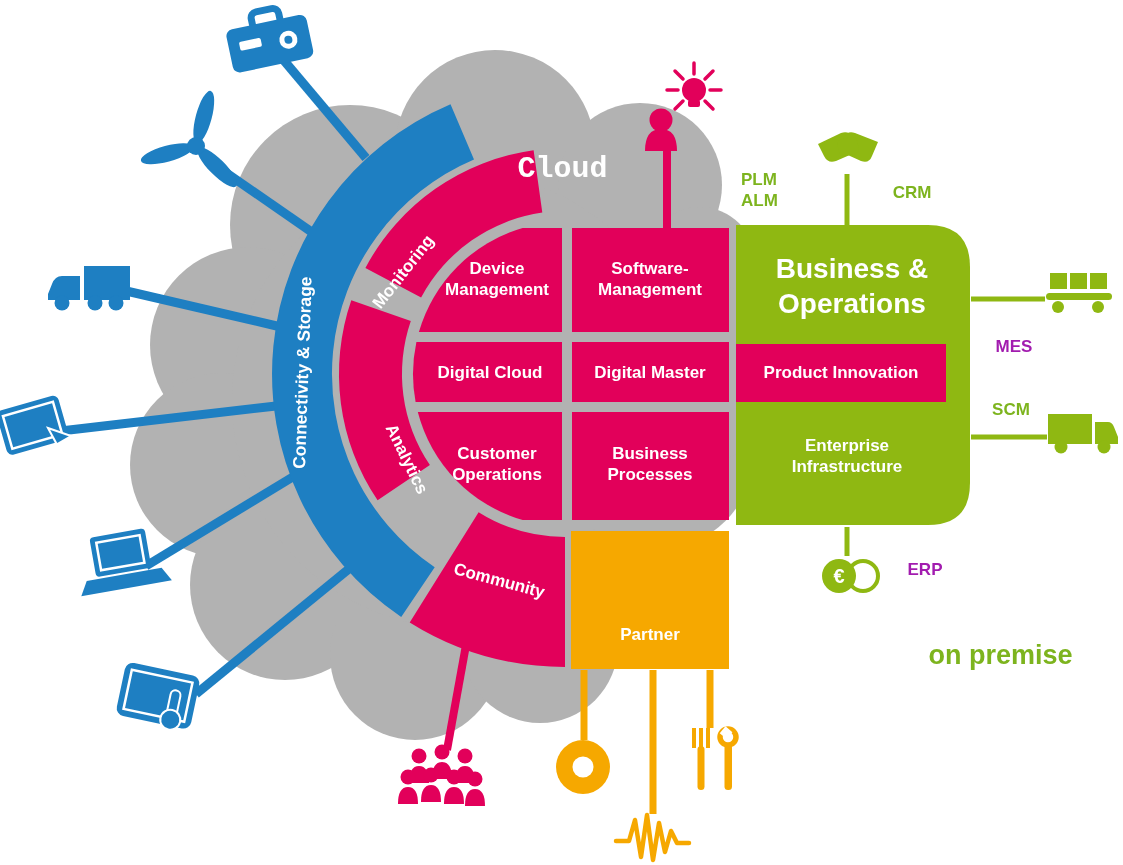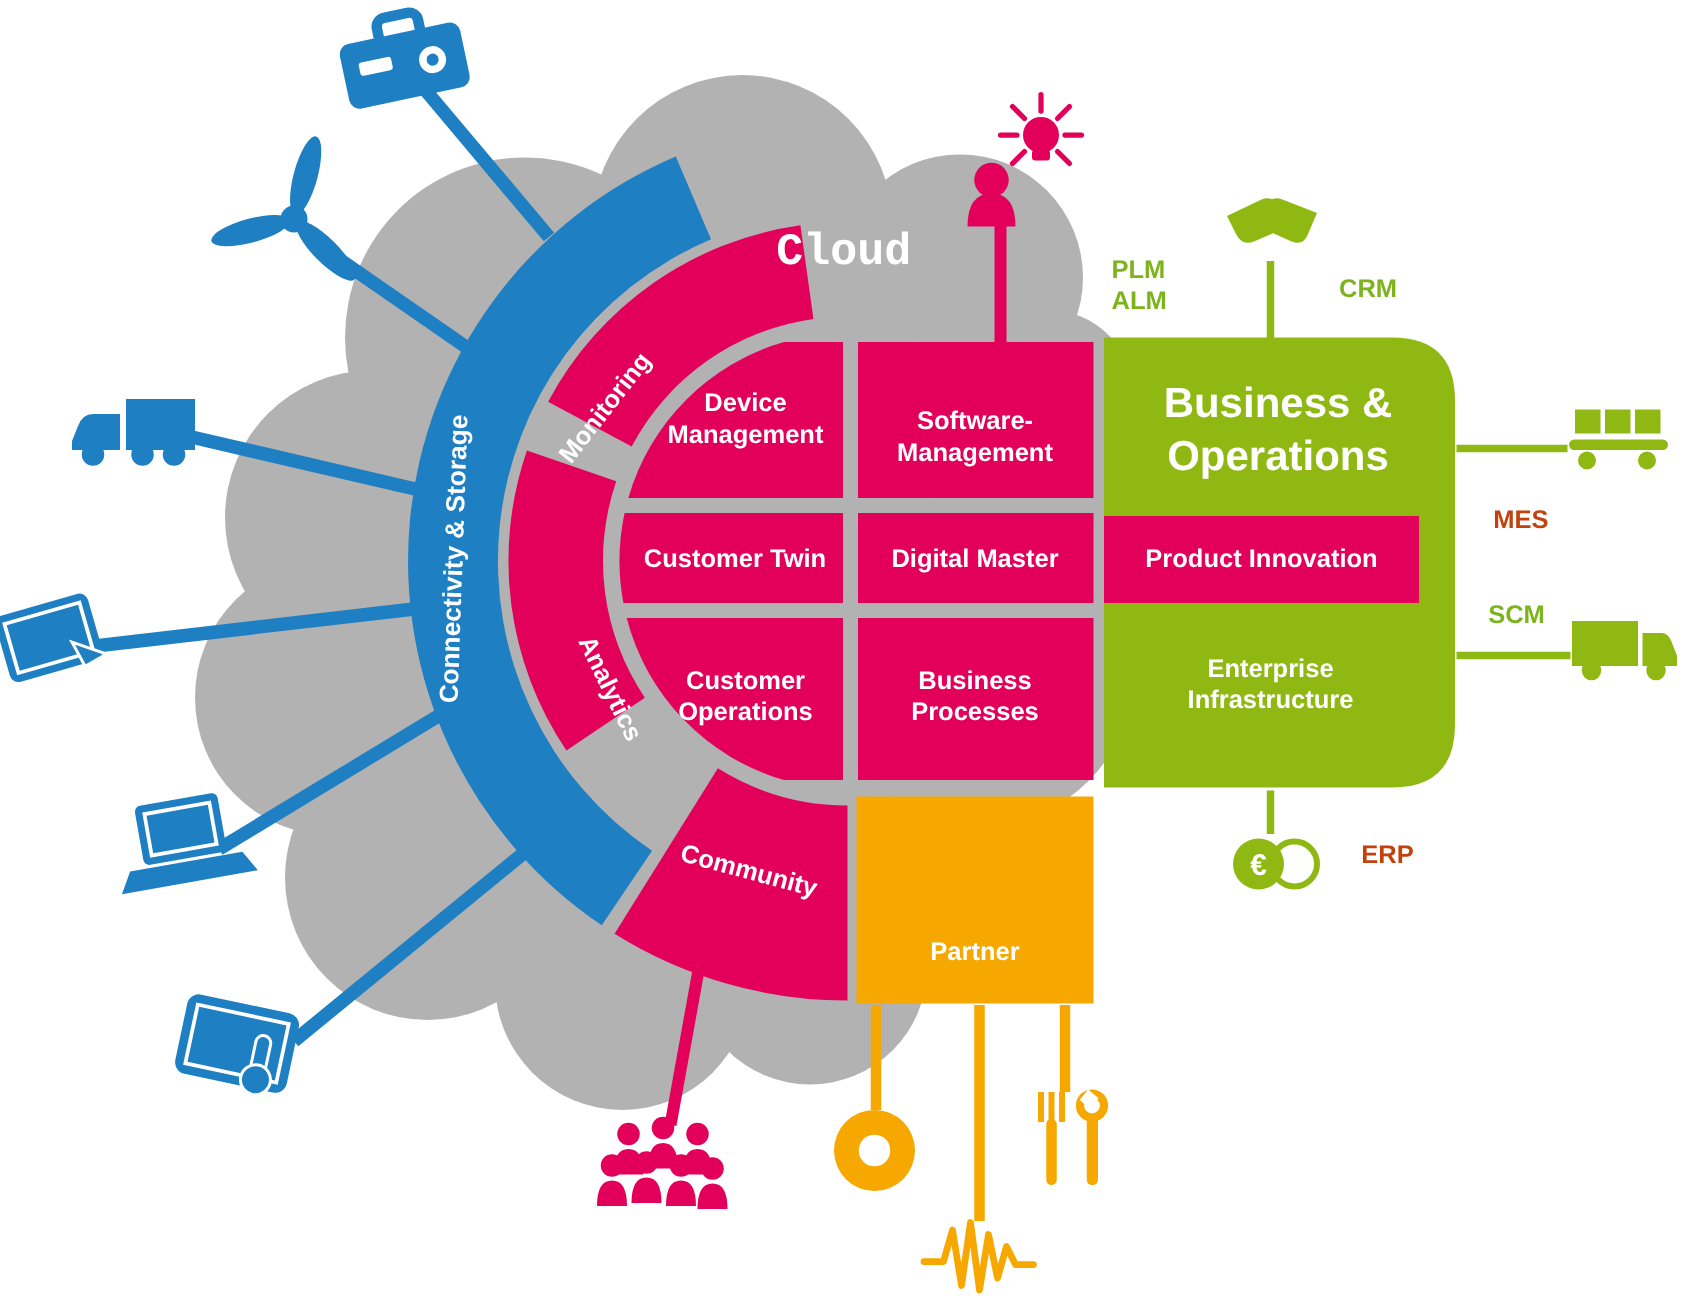--- a/index.html
+++ b/index.html
@@ -9,21 +9,21 @@
   .stage svg.diagram { position:absolute; left:0; top:0; }
   .lbl {
     position:absolute; font-weight:bold; color:#ffffff; text-align:center;
     white-space:pre-line; line-height:1.22; font-size:17px;
     font-family:"Liberation Sans", sans-serif;
   }
   .cloud-word { font-size:30px;font-family:Liberation Mono, monospace; }
   .box-title  { font-size:28px; line-height:1.25; }
   .onprem     { font-size:27px; }
   .green { color:#7db41e; }
-  .olive { color:#c2410c; }
+  .olive { color:#a21caf; }
   .left-align { text-align:left; }
 </style>
 </head>
 <body>
 
 <div class="stage">
 
   <svg class="diagram" width="1123" height="865" viewBox="0 0 1123 865" xmlns="http://www.w3.org/2000/svg">
 
     <defs>
@@ -213,24 +213,24 @@
 
   <div class="lbl" style="left:344px; top:262px; width:120px; transform:rotate(-52deg);">Monitoring</div>
 
   <div class="lbl" style="left:358px; top:449px; width:96px; transform:rotate(64deg);">Analytics</div>
 
   <div class="lbl" style="left:437px; top:571px; width:124px; transform:rotate(15deg);">Community</div>
 
   <div class="lbl" style="left:426px; top:259px; width:142px;text-align:center;">Device
 Management</div>
 
-  <div class="lbl" style="left:579px; top:271px; width:142px;">Software-
+  <div class="lbl" style="left:579px; top:259px; width:142px;">Software-
 Management</div>
 
-  <div class="lbl" style="left:421px; top:363px; width:138px;">Customer Twin</div>
+  <div class="lbl" style="left:421px; top:363px; width:138px;">Digital Cloud</div>
 
   <div class="lbl" style="left:580px; top:363px; width:140px;">Digital Master</div>
 
   <div class="lbl" style="left:426px; top:444px; width:142px;">Customer
 Operations</div>
 
   <div class="lbl" style="left:579px; top:444px; width:142px;">Business
 Processes</div>
 
   <div class="lbl box-title" style="left:756px; top:251px; width:192px;">Business &amp;
@@ -247,14 +247,15 @@
 ALM</div>
 
   <div class="lbl green" style="left:882px; top:183px; width:60px;">CRM</div>
 
   <div class="lbl olive" style="left:985px; top:337px; width:58px;">MES</div>
 
   <div class="lbl green" style="left:982px; top:384px; width:58px;margin-top:16px;">SCM</div>
 
   <div class="lbl olive" style="left:896px; top:560px; width:58px;">ERP</div>
 
+  <div class="lbl green onprem" style="left:903px; top:639px; width:195px;">on premise</div>
 
 </div>
 
 </body></html>

